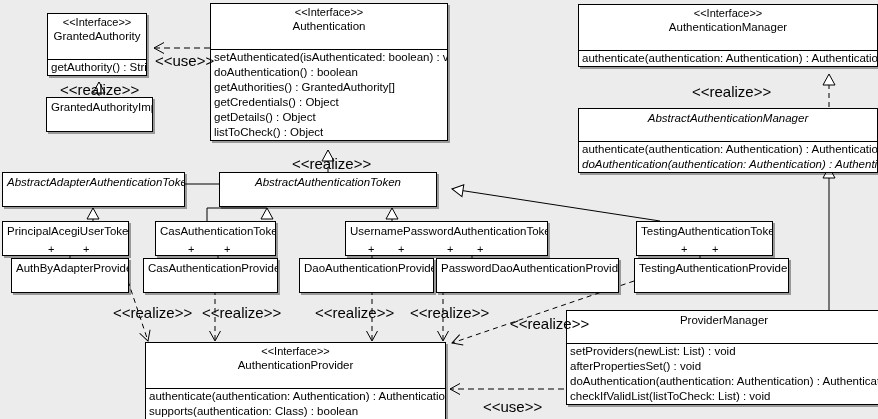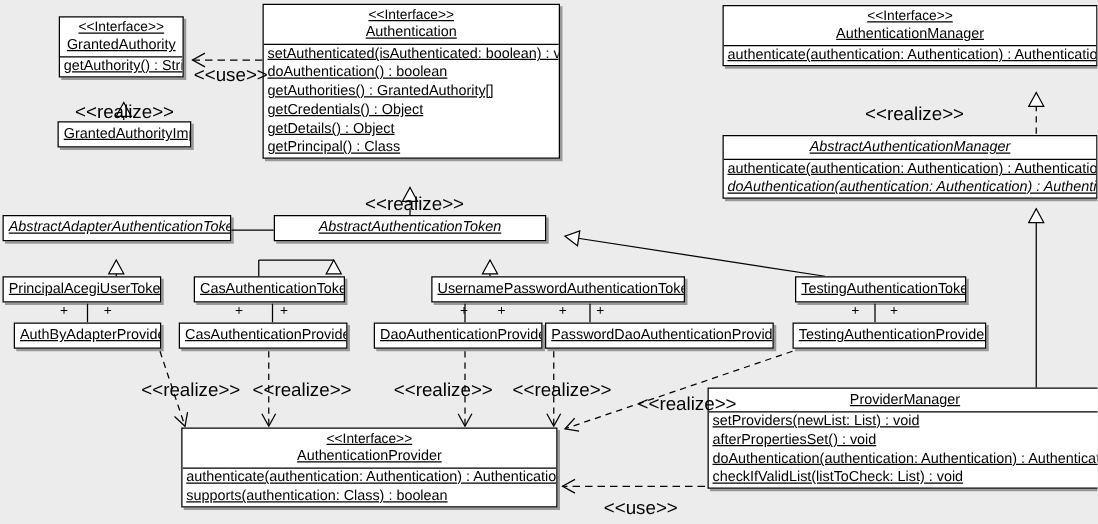--- a/index.html
+++ b/index.html
@@ -28,40 +28,39 @@
     pointer-events: none;
   }
   .uml-class {
     position: absolute;
     background: #ffffff;
     border: 1px solid #000000;
     box-sizing: border-box;
     box-shadow: 2px 2px 0 rgba(0,0,0,0.35);
     z-index: 5;
     overflow: hidden;
-    text-decoration: underline;
   }
   .cls-head {
     text-align: center;
     padding: 2px 3px 1px 3px;
   }
   .stereo {
     display: block;
     font-size: 11px;
     color: #000;
     line-height: 13px;
     white-space: nowrap;
   }
   .cls-name {
     display: block;
     font-size: 11.5px;
     color: #000;
     line-height: 14px;
     white-space: nowrap;
-    padding-bottom: 1px;
+    padding-bottom: 15px;
   }
   .cls-name.abstract {
     font-style: italic;
   }
   .cls-body {
     border-top: 1px solid #000;
     padding: 0;
   }
   .member {
     display: block;
@@ -166,21 +165,21 @@
     <div class="cls-head">
       <span class="stereo">&lt;&lt;Interface&gt;&gt;</span>
       <span class="cls-name">Authentication</span>
     </div>
     <div class="cls-body">
       <span class="member">setAuthenticated(isAuthenticated: boolean) : void</span>
       <span class="member">doAuthentication() : boolean</span>
       <span class="member">getAuthorities() : GrantedAuthority[]</span>
       <span class="member">getCredentials() : Object</span>
       <span class="member">getDetails() : Object</span>
-      <span class="member">getPrincipal() : Class</span>
+      <span class="member">listToCheck() : Object</span>
     </div>
   </div>
 
   <div class="uml-class" style="left:578px; top:4px; width:300px;">
     <div class="cls-head">
       <span class="stereo">&lt;&lt;Interface&gt;&gt;</span>
       <span class="cls-name">AuthenticationManager</span>
     </div>
     <div class="cls-body">
       <span class="member">authenticate(authentication: Authentication) : Authentication</span>

